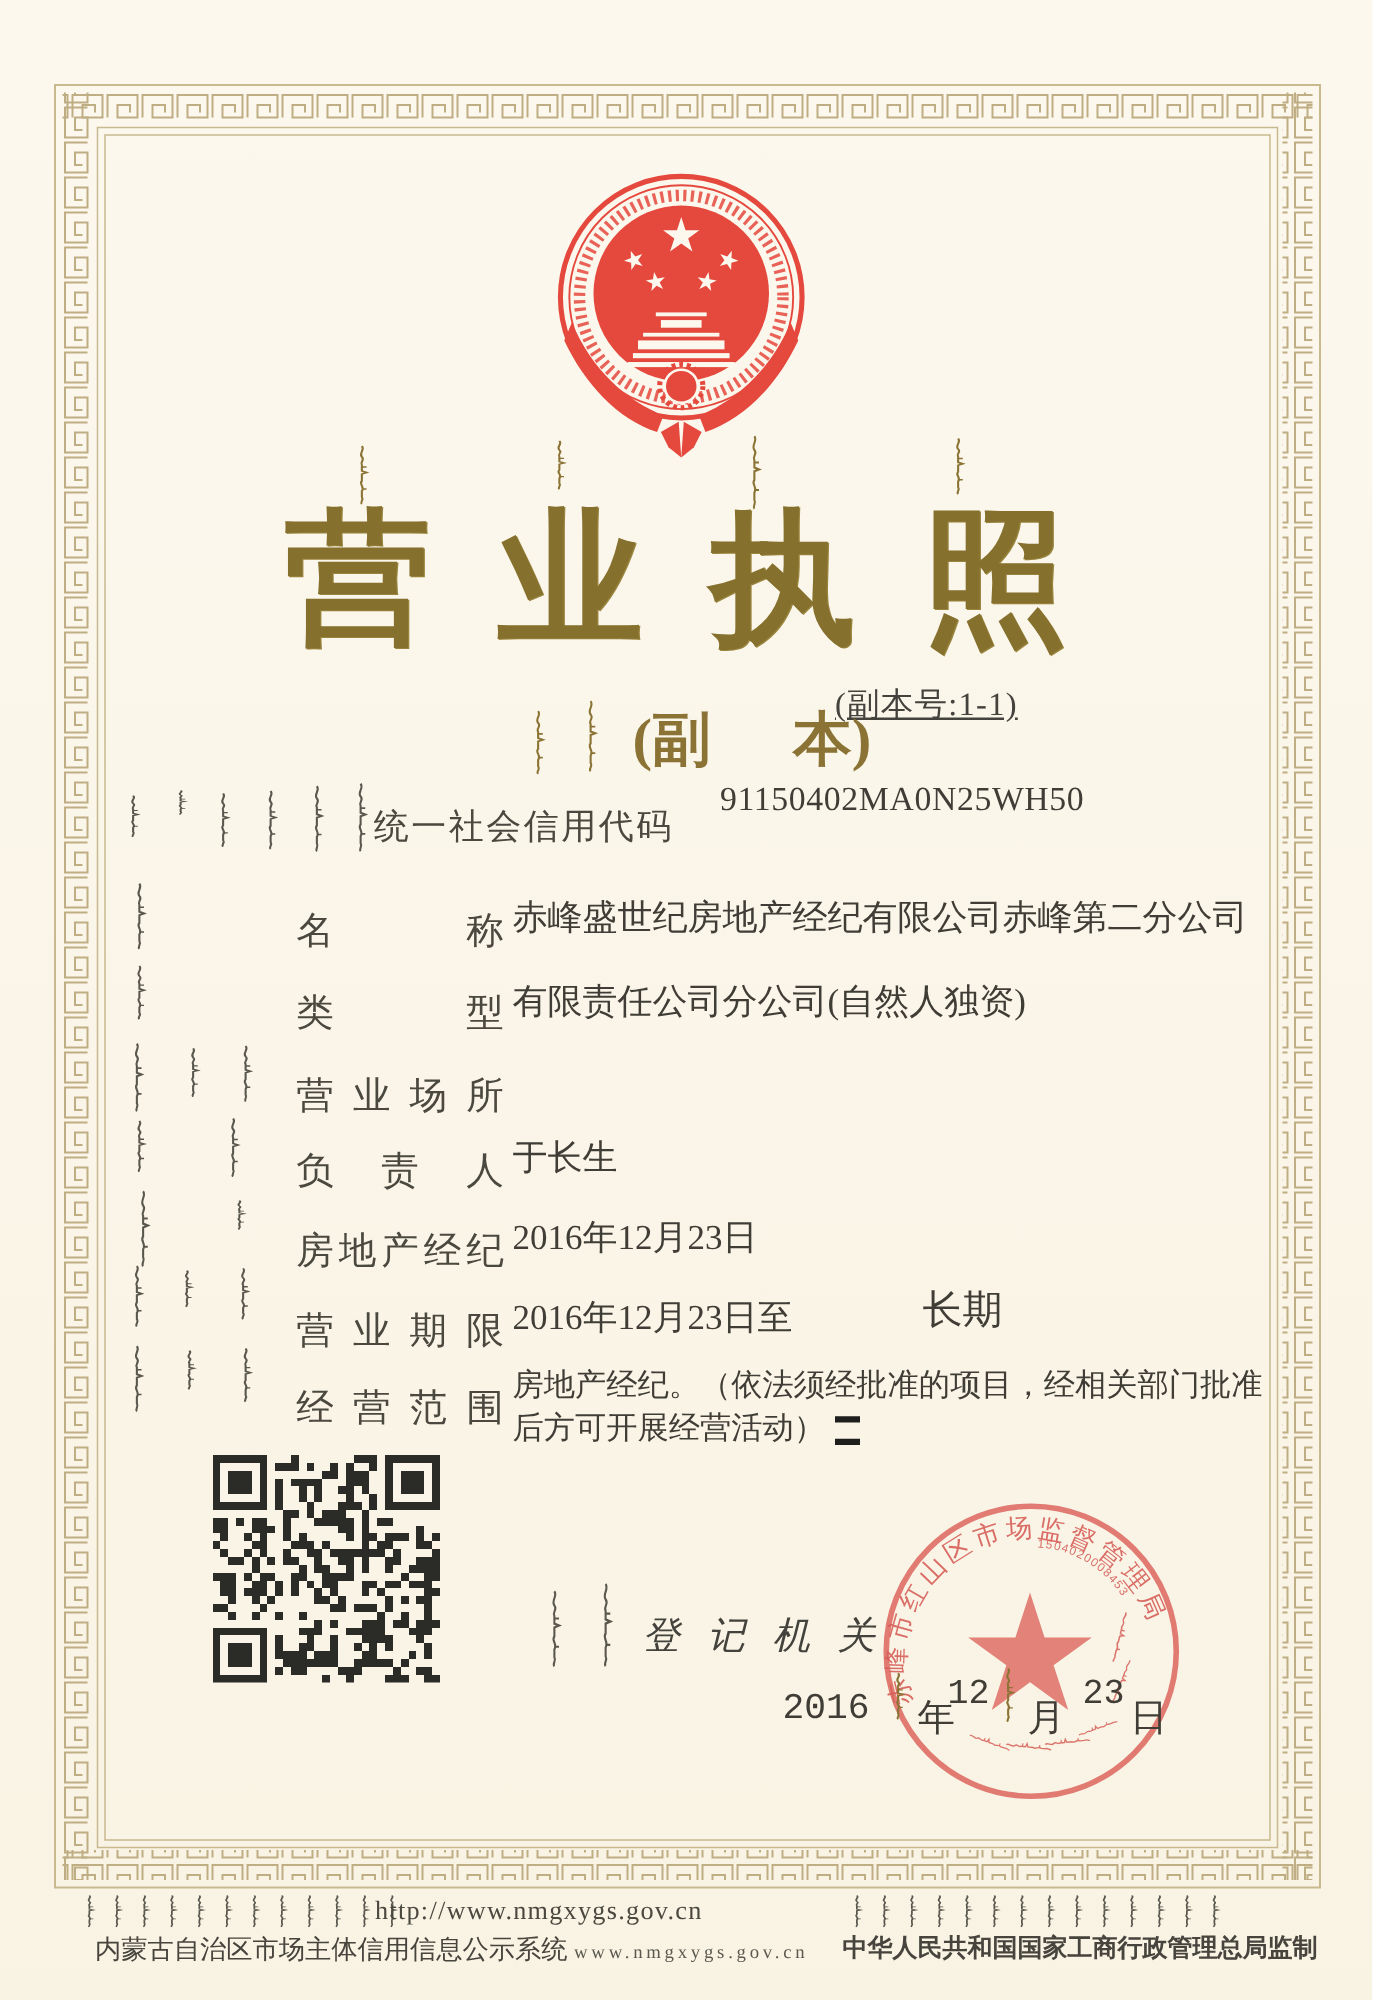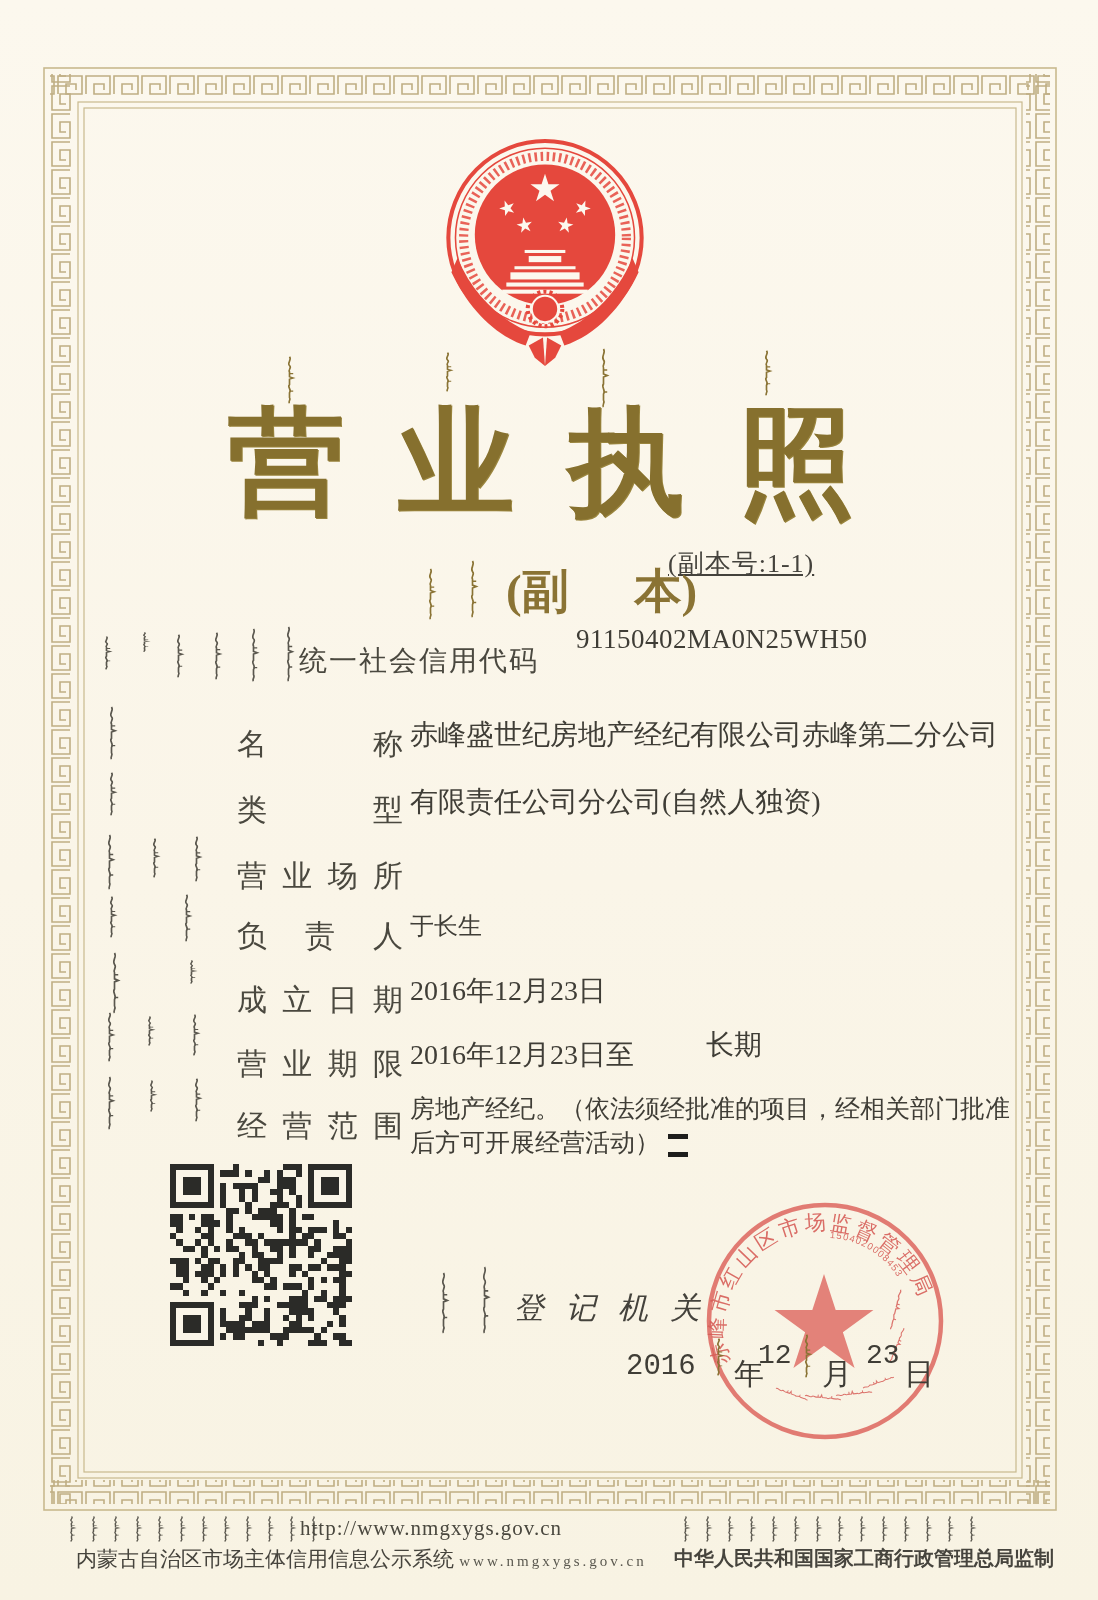--- a/index.html
+++ b/index.html
@@ -17,21 +17,21 @@
   .copy-note{position:absolute;left:668px;top:546px;font-size:26px;color:#44423c;letter-spacing:1px;text-decoration:underline;}
   .copy-label{position:absolute;left:506px;top:560px;font-size:47px;color:#8a7334;word-spacing:54px;font-weight:700;white-space:nowrap;}
   
   .credit-label{position:absolute;left:299px;top:642px;font-size:28px;letter-spacing:2px;color:#4a483f;white-space:nowrap;}
   .credit-value{position:absolute;left:576px;top:624px;font-size:27px;letter-spacing:.5px;color:#3f3d36;white-space:nowrap;}
   
   .f-label{position:absolute;left:237px;width:166px;font-size:30px;color:#4a483f;
            text-align:justify;text-align-last:justify;white-space:normal;}
   .f-value{position:absolute;left:410px;width:600px;font-size:27px;line-height:33px;color:#3f3d36;}
   .f-value.tight{font-size:25px;}
-  .v-right{position:absolute;left:706px;font-size:28px;color:#3f3d36;}
+  .v-right{position:absolute;left:738px;font-size:32px;color:#3f3d36;}
   .scope-mark{display:inline-block;width:20px;height:13px;border-top:5px solid #1e1e1c;
               border-bottom:5px solid #1e1e1c;margin-left:8px;vertical-align:middle;}
   
   .reg-label{position:absolute;left:514px;top:1288px;font-size:30px;letter-spacing:22px;color:#44423c;white-space:nowrap;font-style:italic;}
   .date-part{position:absolute;font-size:29px;color:#3f3d36;z-index:5;font-family:Liberation Mono, monospace;}
   
   .foot-url{position:absolute;left:300px;top:1516px;font-size:21px;letter-spacing:1px;color:#4a483f;z-index:2;}
   .foot-sys{position:absolute;left:76px;top:1545px;font-size:21px;color:#46443d;white-space:nowrap;}
   .foot-sys-url{font-size:15px;letter-spacing:3px;color:#5a584f;}
   .foot-auth{position:absolute;left:674px;top:1545px;font-size:20px;color:#46443d;white-space:nowrap;font-weight:bold;}
@@ -171,29 +171,29 @@
     </svg>
   <div class="f-label" style="top:856px">营业场所</div>
 
   <svg class="mg" style="left:105px;top:896px;height:42px" viewBox="0 0 14 60" preserveAspectRatio="none">
       <use href="#mgp"></use>
     </svg>
   <svg class="mg" style="left:180px;top:894px;height:48px" viewBox="0 0 14 60" preserveAspectRatio="none">
       <use href="#mgp"></use>
     </svg>
   <div class="f-label" style="top:916px">负责人</div>
-  <div class="f-value" style="top:910px;font-size:24px">于长生</div>
+  <div class="f-value" style="top:910px;font-size:28px">于长生</div>
 
   <svg class="mg" style="left:108px;top:952px;height:62px" viewBox="0 0 14 60" preserveAspectRatio="none">
       <use href="#mgp"></use>
     </svg>
   <svg class="mg" style="left:185px;top:960px;height:24px" viewBox="0 0 14 60" preserveAspectRatio="none">
       <use href="#mgp"></use>
     </svg>
-  <div class="f-label" style="top:980px">成立日期</div>
+  <div class="f-label" style="top:980px">房地产经纪</div>
   <div class="f-value" style="top:974px;font-size:28px">2016年12月23日</div>
 
   <svg class="mg" style="left:103px;top:1012px;height:50px" viewBox="0 0 14 60" preserveAspectRatio="none">
       <use href="#mgp"></use>
     </svg>
   <svg class="mg" style="left:143px;top:1016px;height:30px" viewBox="0 0 14 60" preserveAspectRatio="none">
       <use href="#mgp"></use>
     </svg>
   <svg class="mg" style="left:188px;top:1014px;height:42px" viewBox="0 0 14 60" preserveAspectRatio="none">
       <use href="#mgp"></use>

